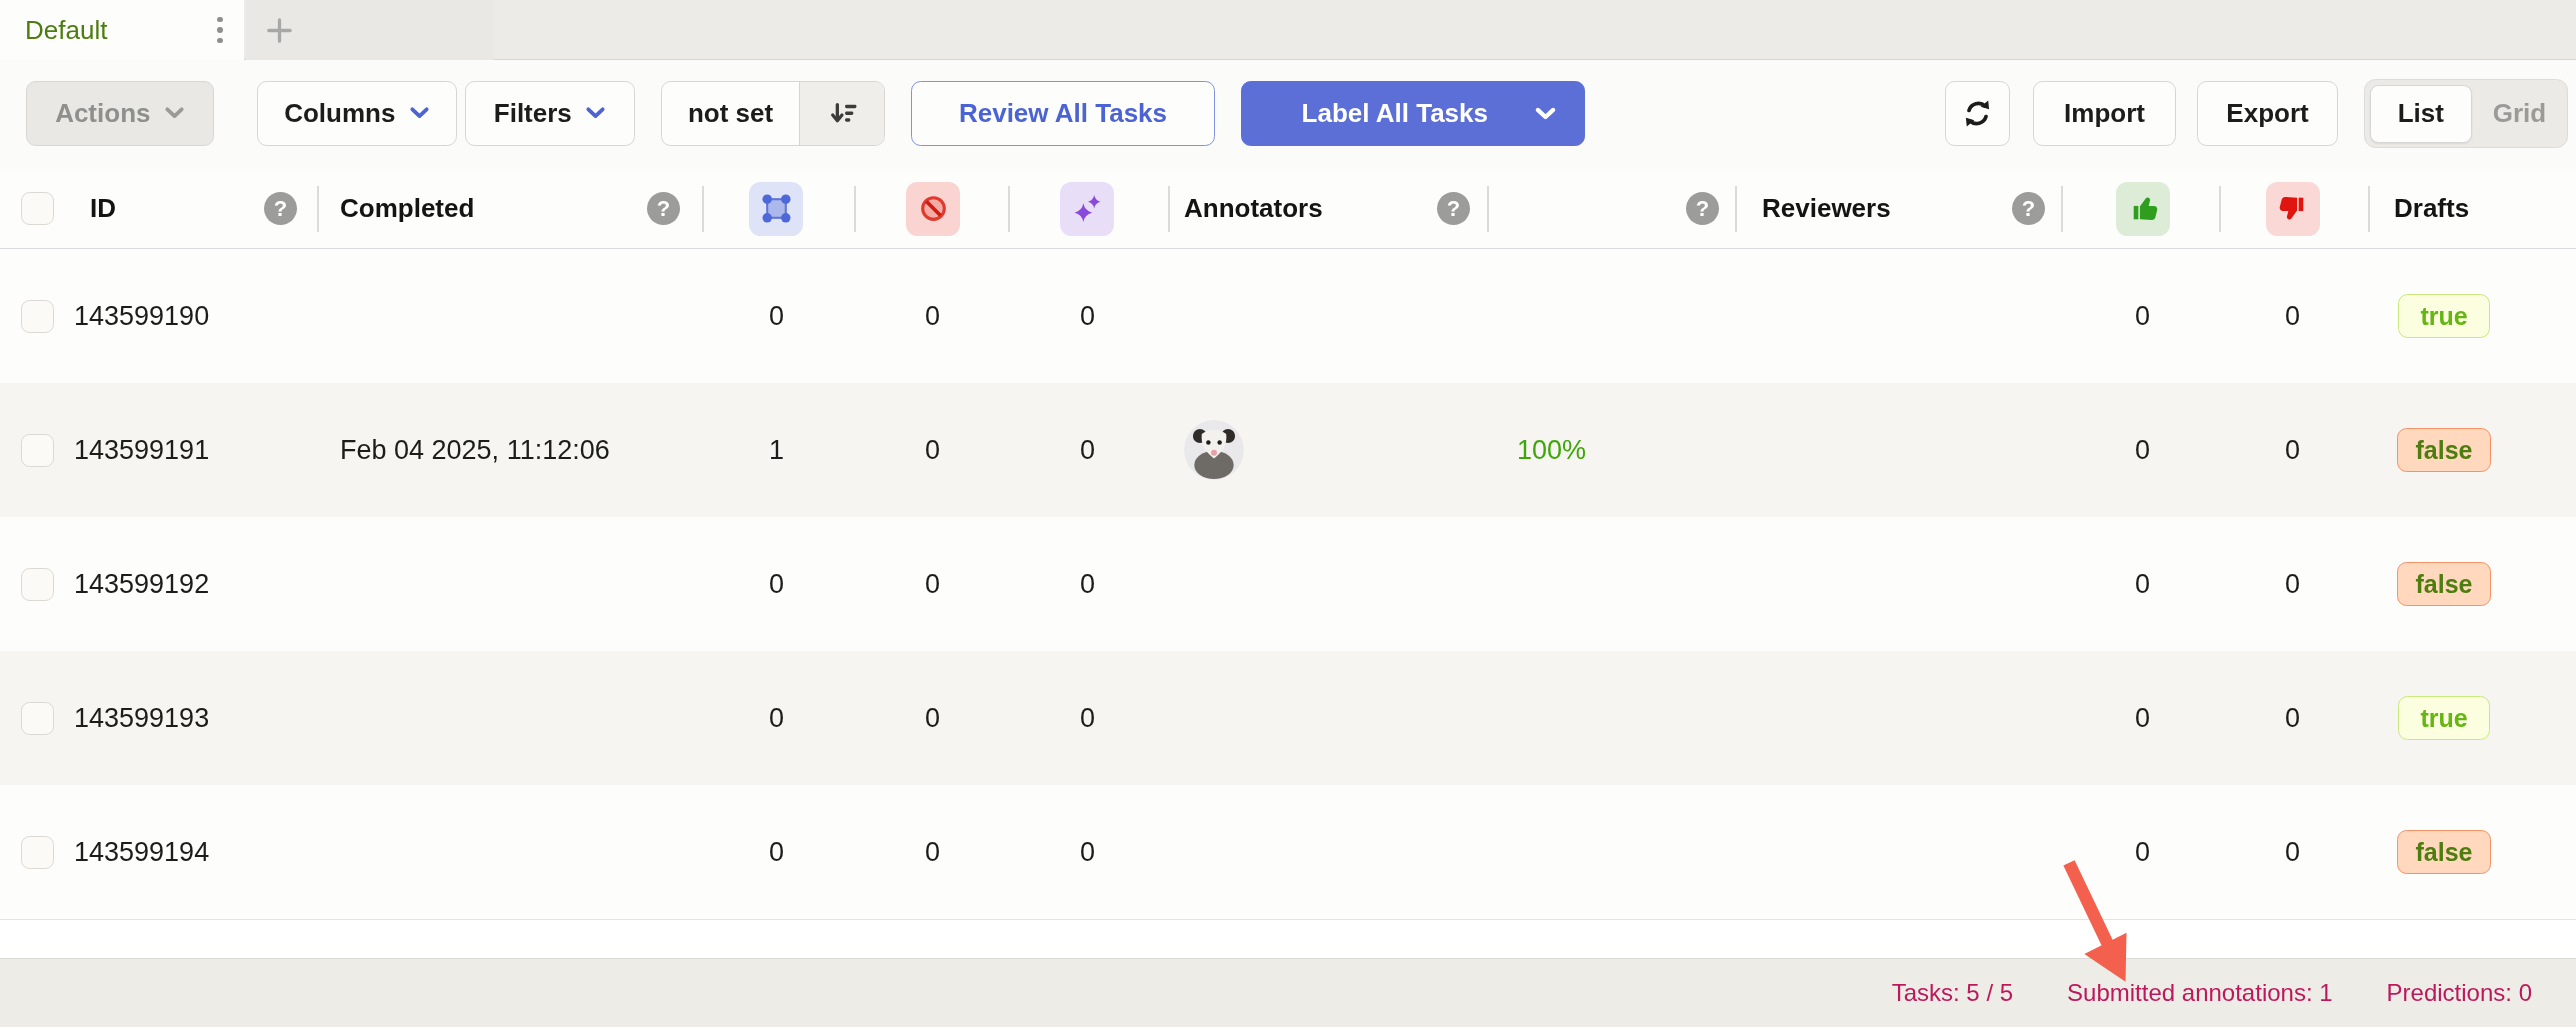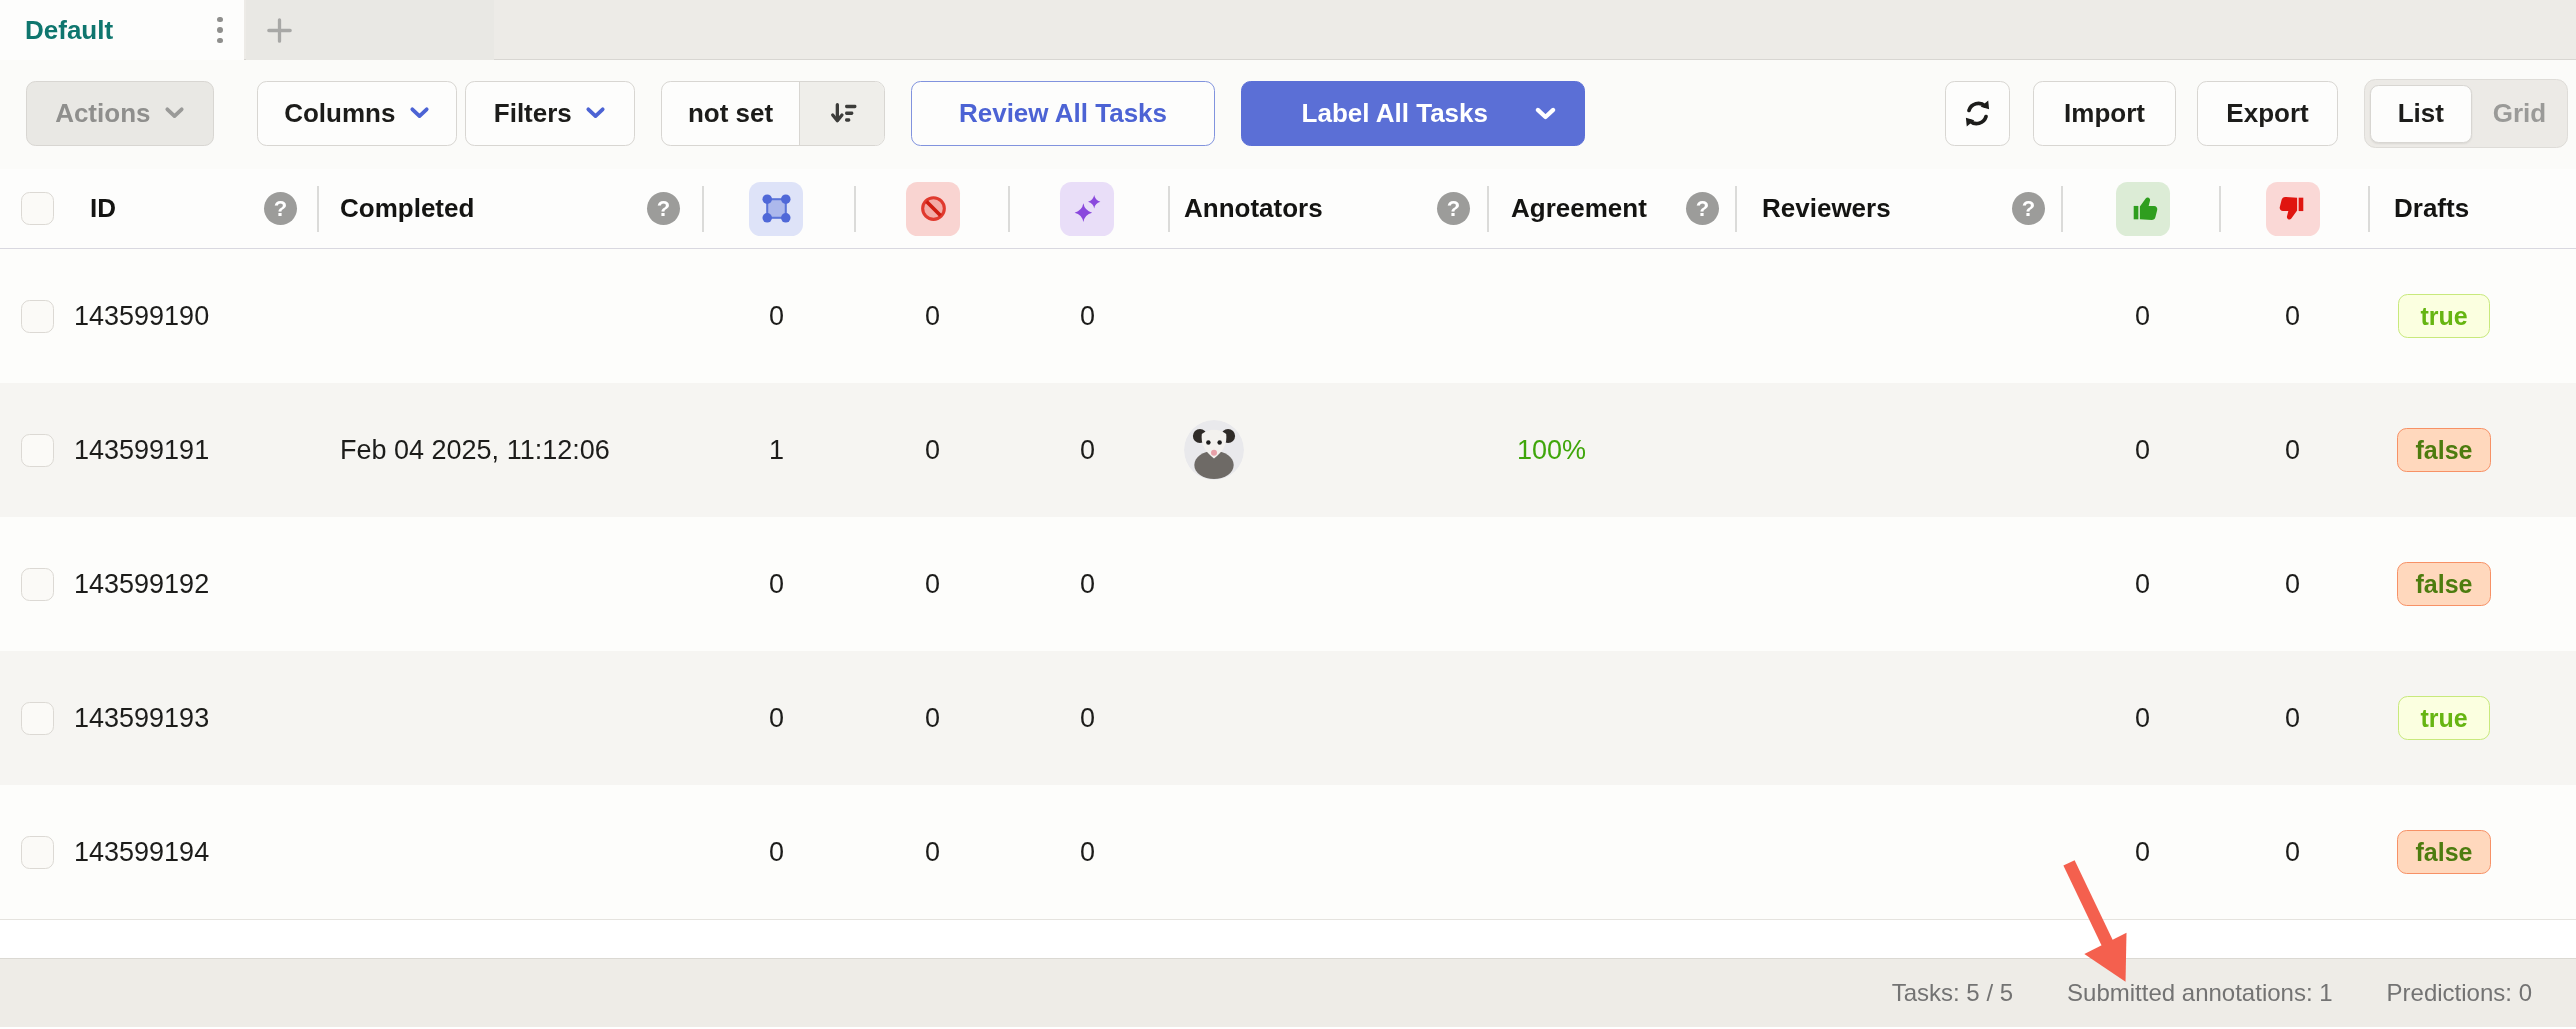--- a/index.html
+++ b/index.html
@@ -4,21 +4,21 @@
 <style>
   * { margin:0; padding:0; box-sizing:border-box; }
   html,body { background:#fff; }
   body { font-family:"Liberation Sans", sans-serif; color:#1c1c1a; }
   .screen { position:relative; width:2576px; height:1030px; background:#fff; overflow:hidden; }
 
   
   .tabbar { position:relative; height:60px; background:#edebe7; border-bottom:1.9px solid #d8d6d2; }
   .tab-active { position:absolute; left:0; top:0; width:244px; height:60px; background:#fdfdfc;
                 display:flex; align-items:center; justify-content:space-between; padding:0 15.4px 0 25px; }
-  .tab-label { font-size:26px; color:#0f766e;font-weight:bold; }
+  .tab-label { font-size:26px; color:#4d7c0f; }
   .kebab { display:flex; flex-direction:column; gap:4.8px; padding:5.8px; cursor:pointer; }
   .kebab i { width:5.8px; height:5.8px; border-radius:50%; background:#8f8f8d; display:block; }
   .tab-add { position:absolute; left:246px; top:0; width:248px; height:60px; background:#e9e8e4;
              display:flex; align-items:center; justify-content:flex-start; padding-left:17.3px; }
 
   
   .toolbar { position:relative; height:109px; background:#fbfbf9; }
   .btn { position:absolute; top:21px; height:65px; border:1.9px solid #d8d6d2; border-radius:9.6px;
          background:#fdfdfc; display:flex; align-items:center; justify-content:center; gap:13.4px;
          font-size:26px; font-weight:700; color:#1c1c1a; cursor:pointer; }
@@ -80,21 +80,21 @@
   .avatar { width:60px; height:60px; border-radius:50%; overflow:hidden; display:block; }
 
   .badge { min-width:92px; height:44px; padding:0 17.3px; border-radius:9.6px; display:flex; align-items:center;
            justify-content:center; font-size:25px; font-weight:700; }
   .badge-true  { background:#fbffe0; border:1.9px solid #c8e97c; color:#66b512; }
   .badge-false { background:#ffd8bd; border:1.9px solid #f79166; color:#4d7c0f; }
 
   
   .gap-strip { height:38px; background:#fff; }
   .footer { height:69px; background:#eeece7; border-top:1.9px solid #dbd9d3; display:flex; align-items:center;
-            justify-content:flex-end; gap:54px; padding-right:44px; font-size:24px; color:#737373; }
+            justify-content:flex-end; gap:54px; padding-right:44px; font-size:24px; color:#be185d; }
 
   .arrow-overlay { position:absolute; left:2046px; top:853px; width:115px; height:150px; pointer-events:none; }
 
   svg { display:block; }
 </style>
 </head>
 <body>
 
 <div class="screen">
 
@@ -240,23 +240,20 @@
     <div class="hdiv" style="left:1168px"></div>
 
     <div class="hcell" style="left:1184px">
       <span>Annotators</span>
     </div>
     <div class="hcell" style="left:1437px">
         <span class="qmark">?</span>
       </div>
     <div class="hdiv" style="left:1487px"></div>
 
-    <div class="hcell" style="left:1511px">
-      <span>Agreement</span>
-    </div>
     <div class="hcell" style="left:1686px">
         <span class="qmark">?</span>
       </div>
     <div class="hdiv" style="left:1735px"></div>
 
     <div class="hcell" style="left:1762px">
       <span>Reviewers</span>
     </div>
     <div class="hcell" style="left:2012px">
         <span class="qmark">?</span>

